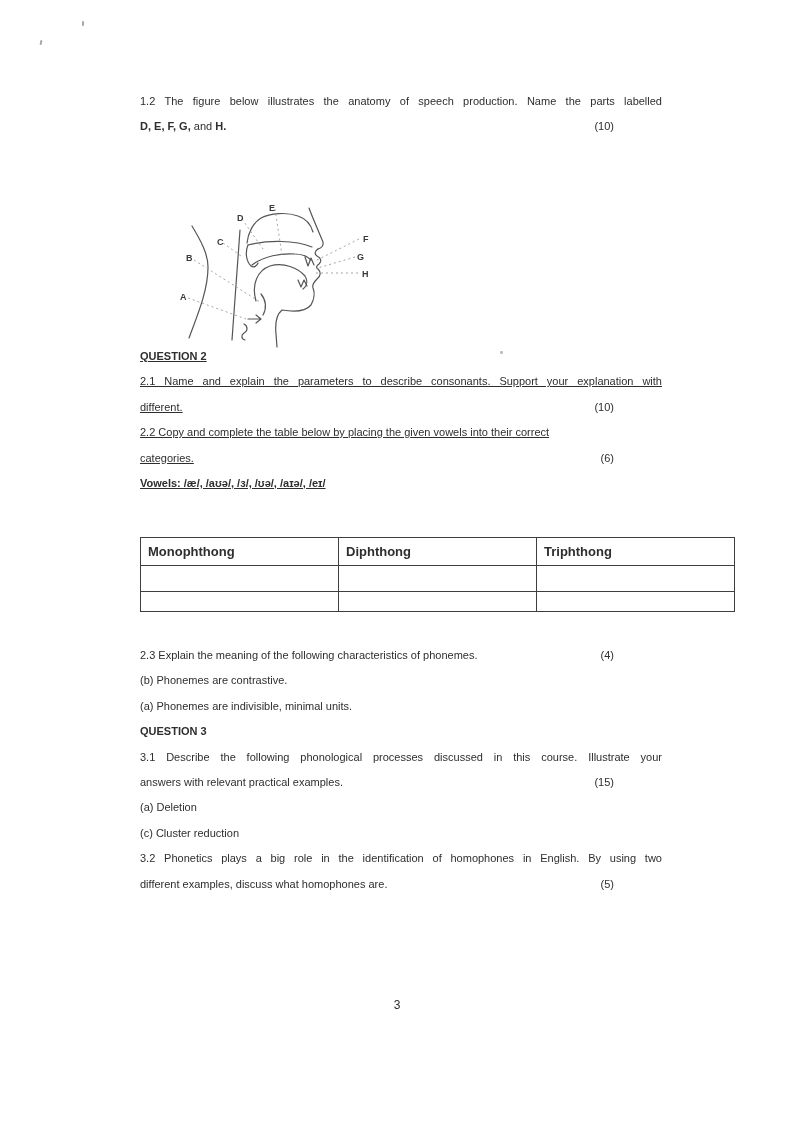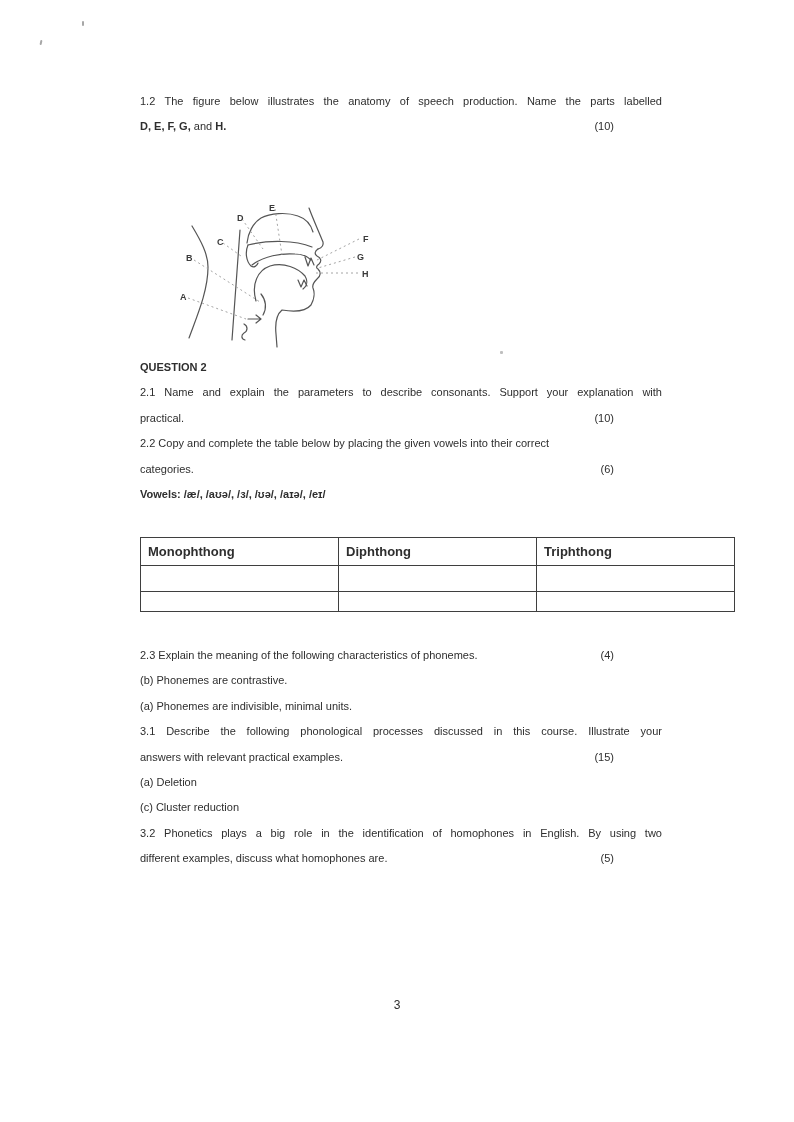--- a/index.html
+++ b/index.html
@@ -103,25 +103,25 @@
       <text class="figlabel" x="18" y="73">B</text>
       <text class="figlabel" x="49" y="57">C</text>
       <text class="figlabel" x="69" y="33">D</text>
       <text class="figlabel" x="101" y="23">E</text>
       <text class="figlabel" x="195" y="54">F</text>
       <text class="figlabel" x="189" y="72">G</text>
       <text class="figlabel" x="194" y="89">H</text>
     </svg>
   </div>
 
-  <div class="textblock" style="top:355px;">
+  <div class="textblock" style="top:344px;text-decoration:underline;">
     <div class="ln bold">QUESTION 2</div>
     <div class="jln">2.1 Name and explain the parameters to describe consonants. Support your explanation with</div>
     <div class="ln">
-      <span>practical.</span>
+      <span>different.</span>
       <span class="marks">(10)</span>
     </div>
     <div class="ln">2.2 Copy and complete the table below by placing the given vowels into their correct</div>
     <div class="ln">
       <span>categories.</span>
       <span class="marks">(6)</span>
     </div>
     <div class="ln bold">Vowels: /æ/, /aʊə/, /ɜ/, /ʊə/, /aɪə/, /eɪ/</div>
   </div>
 
@@ -145,20 +145,21 @@
   </tbody>
     </table>
 
   <div class="textblock" style="top:643px;">
     <div class="ln">
       <span>2.3 Explain the meaning of the following characteristics of phonemes.</span>
       <span class="marks">(4)</span>
     </div>
     <div class="ln">(b) Phonemes are contrastive.</div>
     <div class="ln">(a) Phonemes are indivisible, minimal units.</div>
+    <div class="ln bold">QUESTION 3</div>
     <div class="jln">3.1 Describe the following phonological processes discussed in this course. Illustrate your</div>
     <div class="ln">
       <span>answers with relevant practical examples.</span>
       <span class="marks">(15)</span>
     </div>
     <div class="ln">(a) Deletion</div>
     <div class="ln">(c) Cluster reduction</div>
     <div class="jln">3.2 Phonetics plays a big role in the identification of homophones in English. By using two</div>
     <div class="ln">
       <span>different examples, discuss what homophones are.</span>

